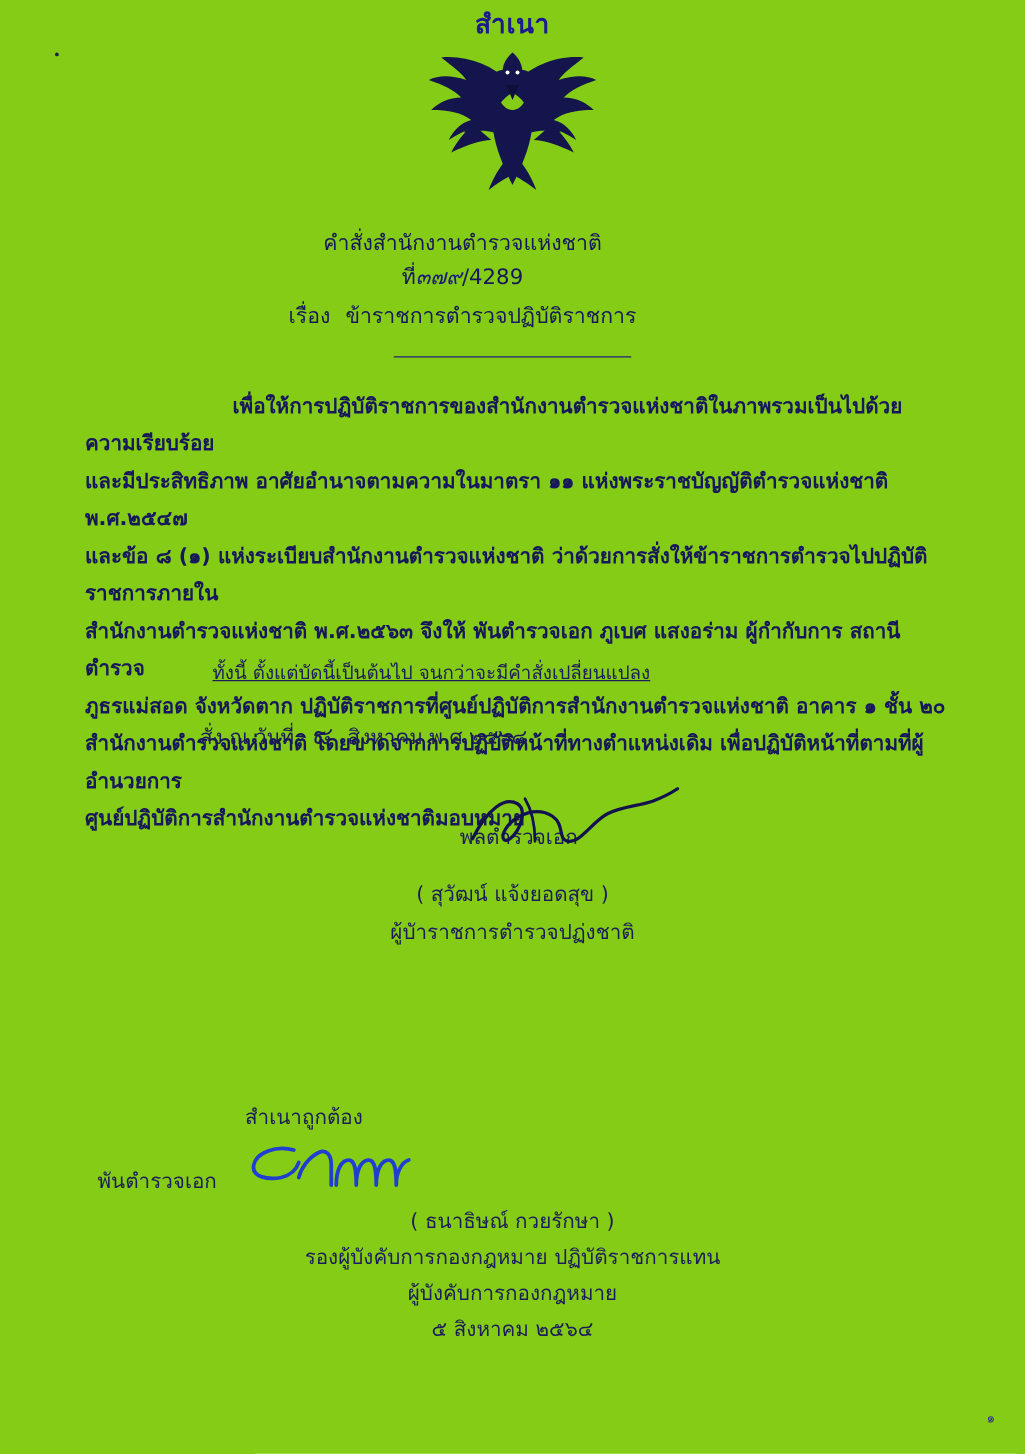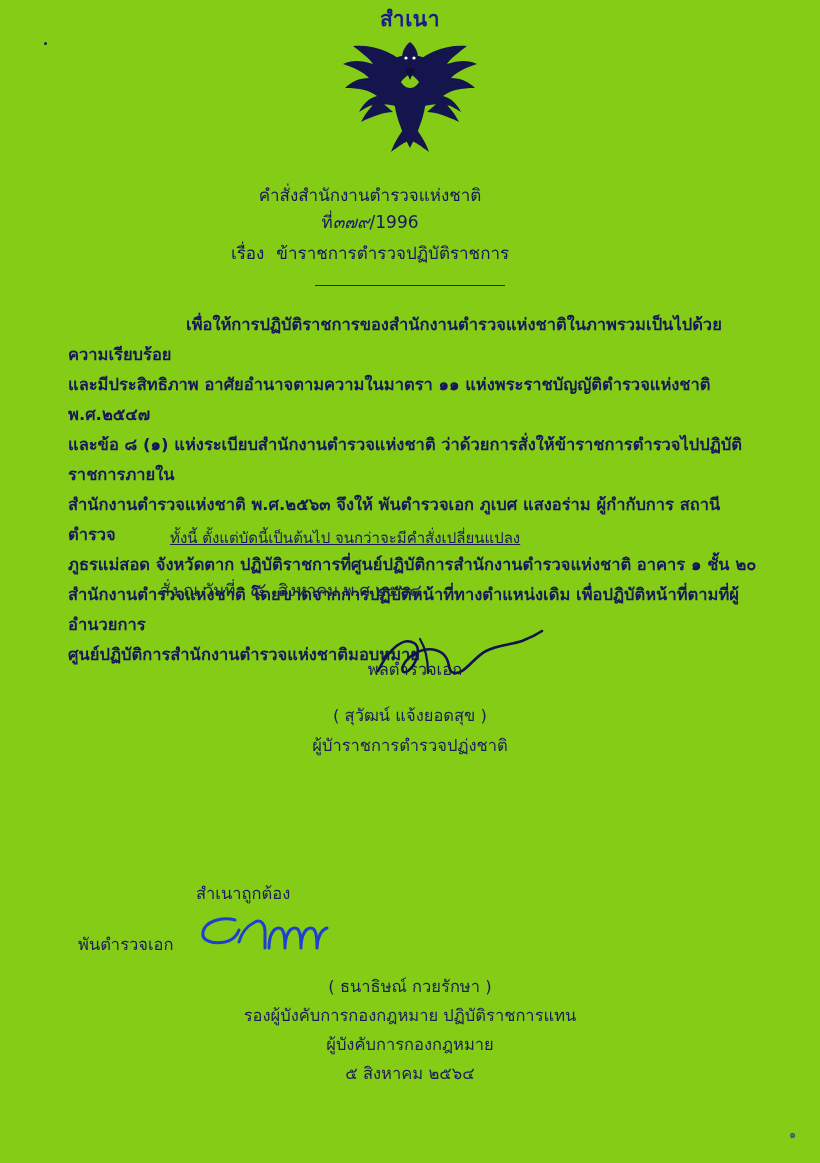--- a/index.html
+++ b/index.html
@@ -179,21 +179,21 @@
     display: block;
     text-align: left;
     padding-left: 78px;
     height: 32px;
   }
   .copy-sign-svg {
     position: absolute;
     left: 185px;
     top: -22px;
   }
-  .copy-name { margin-top: 10px; }
+  .copy-name { }
   .pagemark {
     position: absolute;
     right: 24px;
     bottom: 20px;
     font-size: 11px;
     color: #3a3a8a;
     transform: rotate(-8deg);
   }
 </style>
 </head>
@@ -230,21 +230,21 @@
       <g fill="#ffffff">
         <circle cx="71" cy="24" r="1.6"></circle>
         <circle cx="79" cy="24" r="1.6"></circle>
       </g>
     </svg>
   </div>
 
   <div class="title-block">
     <div class="title-line">คำสั่งสำนักงานตำรวจแห่งชาติ</div>
     <div class="order-no">
-      <span>ที่</span><span class="handwrite-no">๓๗๙</span><span>/1996</span>
+      <span>ที่</span><span class="handwrite-no">๓๗๙</span><span>/4289</span>
     </div>
     <div class="subject">
       <span class="label">เรื่อง</span><span>ข้าราชการตำรวจปฏิบัติราชการ</span>
     </div>
   </div>
 
   <div class="rule"></div>
 
   <div class="body-text">
     <p><span class="indent"></span><span>เพื่อให้การปฏิบัติราชการของสำนักงานตำรวจแห่งชาติในภาพรวมเป็นไปด้วยความเรียบร้อย</span></p>

